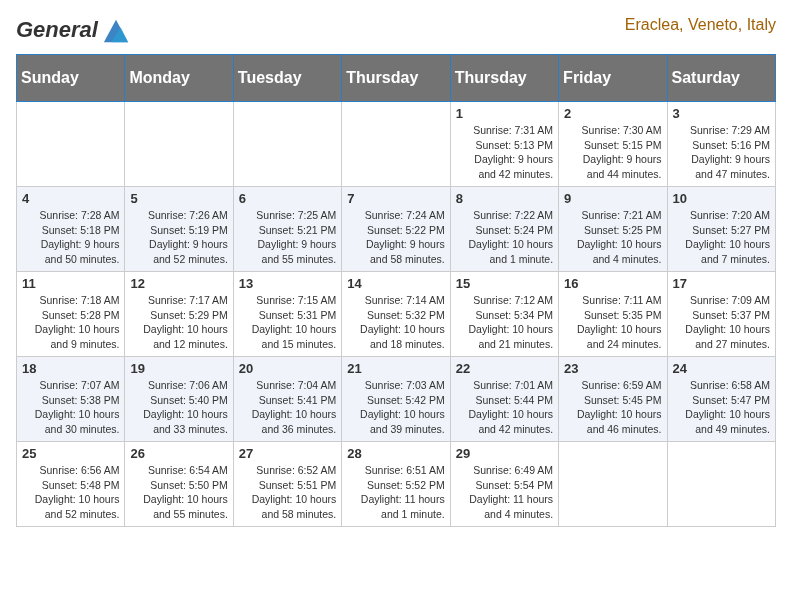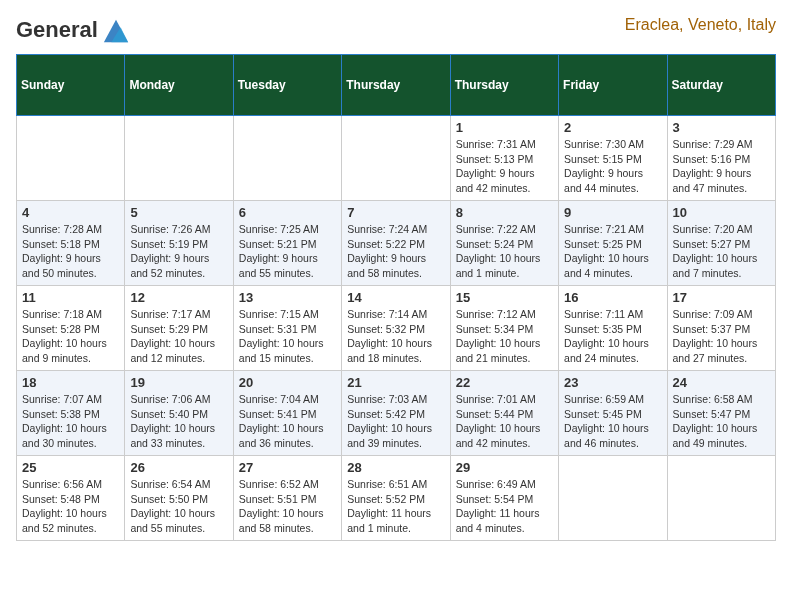--- a/index.html
+++ b/index.html
@@ -12,20 +12,21 @@
     }
     .header {
       display: flex;
       justify-content: space-between;
       align-items: flex-start;
       margin-bottom: 10px;
     }
     .logo {
       display: flex;
       align-items: center;
+      font-style: italic;
     }
     .logo-text {
       font-size: 22px;
       font-weight: bold;
       color: #333;
       line-height: 1.1;
     }
     .logo-general { display: block; }
     .logo-blue { color: #1a6fba; display: block; }
     .logo-icon {
@@ -44,25 +45,25 @@
     .location {
       font-size: 16px;
       color: #a16207;
     }
     .calendar {
       width: 100%;
       border-collapse: collapse;
       font-size: 11px;
     }
     .calendar thead tr th {
-      background-color: #14532d;
+      background-color: #737373;
       color: #fff;
-      padding: 23px 4px;
+      padding: 14px 4px;
       text-align: left;
-      font-size: 12px;
+      font-size: 16px;
       font-weight: bold;
       border: 1px solid #2a7dc9;
     }
     .calendar tbody tr td {
       vertical-align: top;
       padding: 4px 5px;
       border: 1px solid #ccc;
       width: 108px;
       min-height: 80px;
       height: 85px;
@@ -70,20 +71,21 @@
     .day-number {
       font-size: 13px;
       font-weight: bold;
       color: #333;
       margin-bottom: 2px;
     }
     .day-info {
       color: #333;
       font-size: 10.5px;
       line-height: 1.4;
+      text-align: right;
     }
     .empty-cell {
       background: #f9f9f9;
     }
     .alt-row td {
       background: #f0f4fa;
     }
     .normal-row td {
       background: #ffffff;
     }

